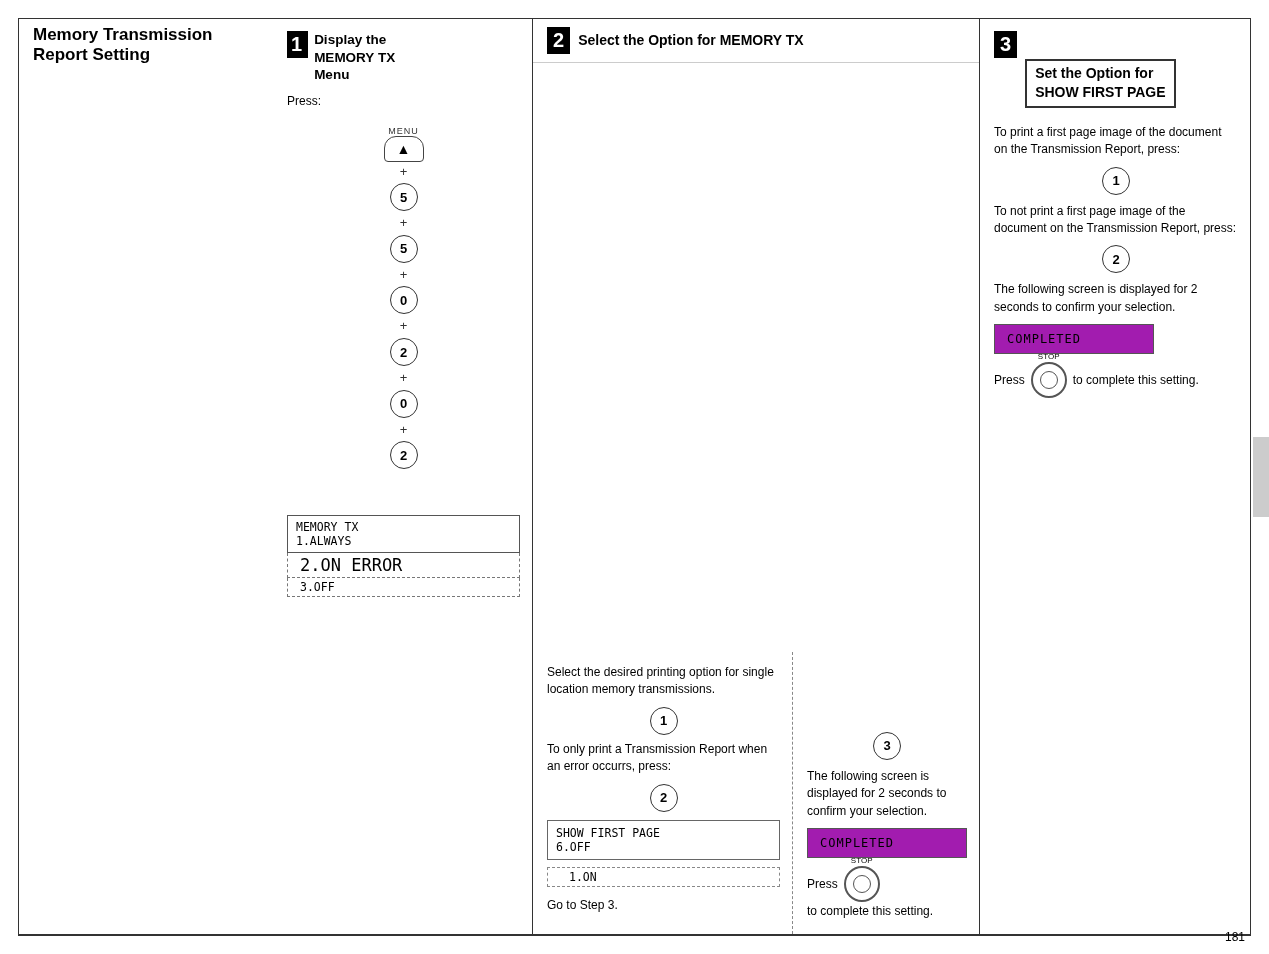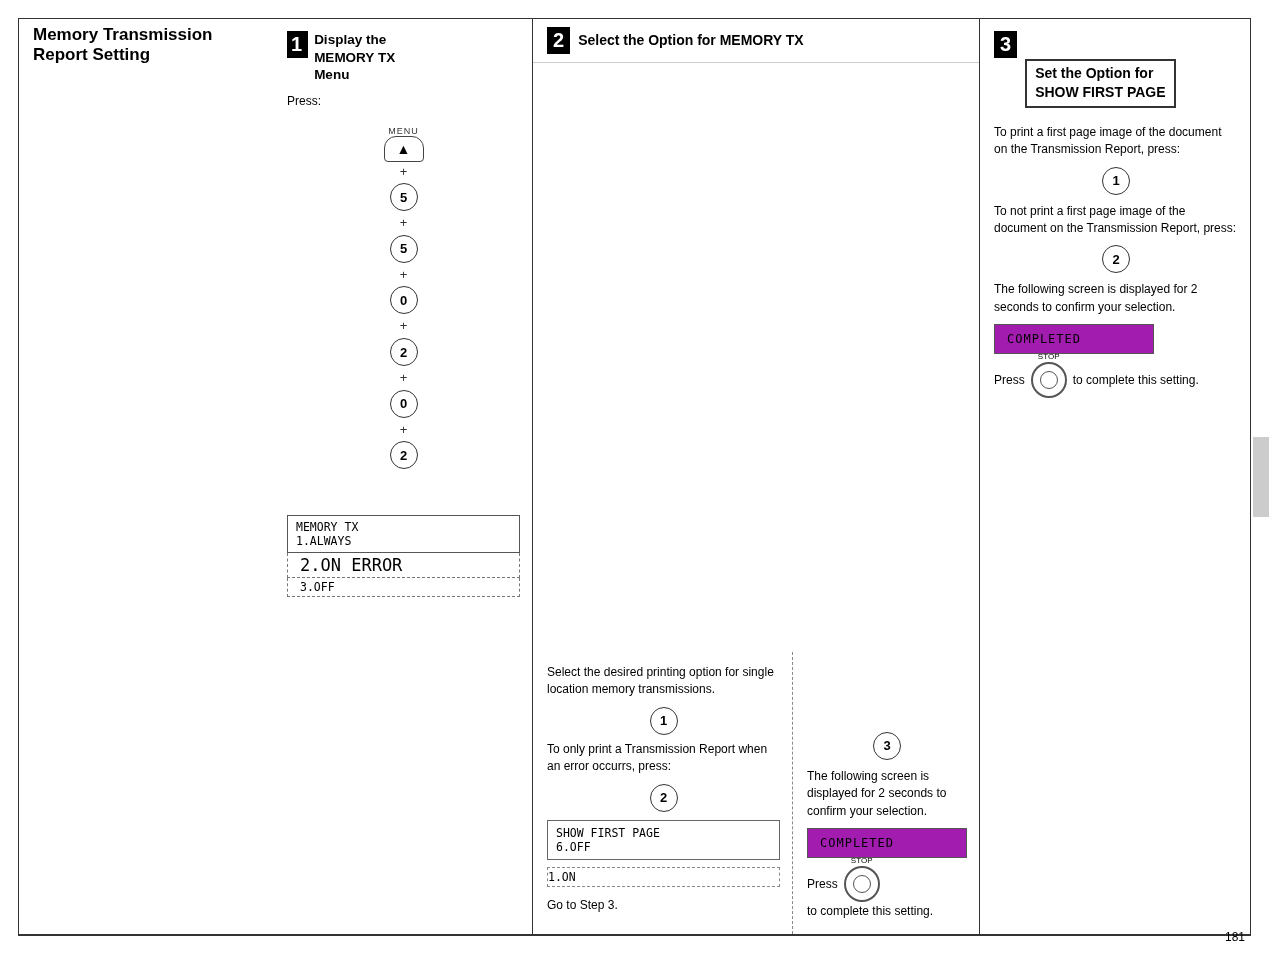--- a/index.html
+++ b/index.html
@@ -140,21 +140,21 @@
       font-size: 11.5px;
       font-family: monospace;
       background: #fff;
       margin: 8px 0;
       position: relative;
       min-height: 36px;
     }
     .lcd-dashed {
       border: 1px dashed #888;
       margin-top: -1px;
-      padding: 2px 0;
+      padding: 2px 21px;
       font-size: 11.5px;
       font-family: monospace;
     }
     .completed-box {
       border: 1.5px solid #555;
       padding: 7px 12px;
       font-size: 12px;
       font-family: monospace;
       letter-spacing: 1px;
       background: #a21caf;

